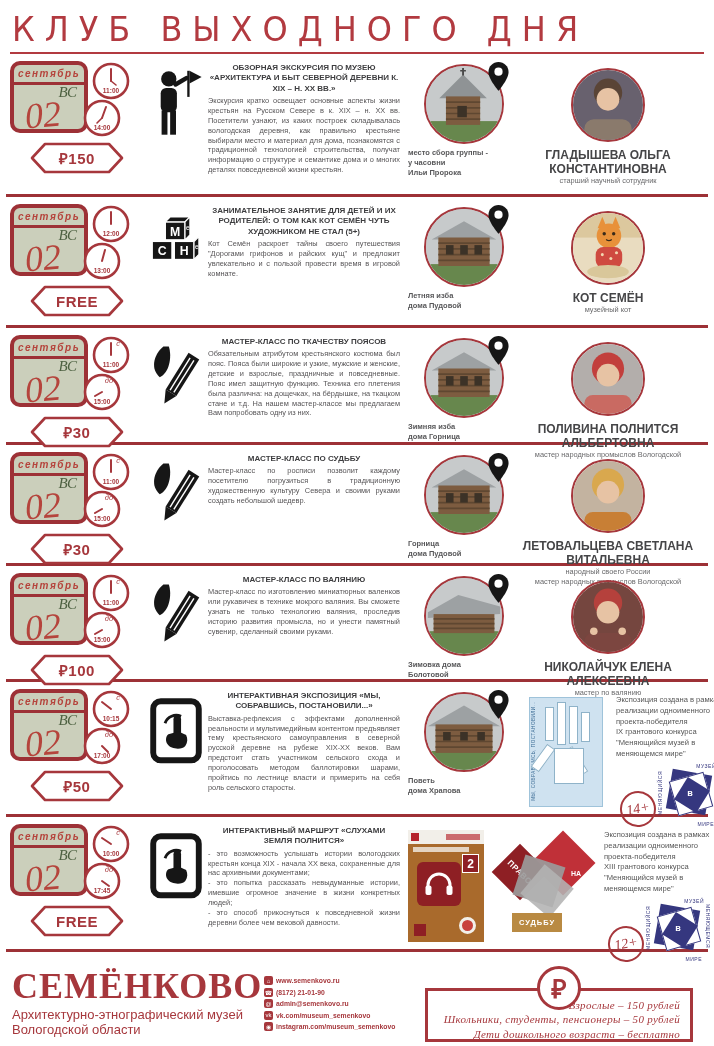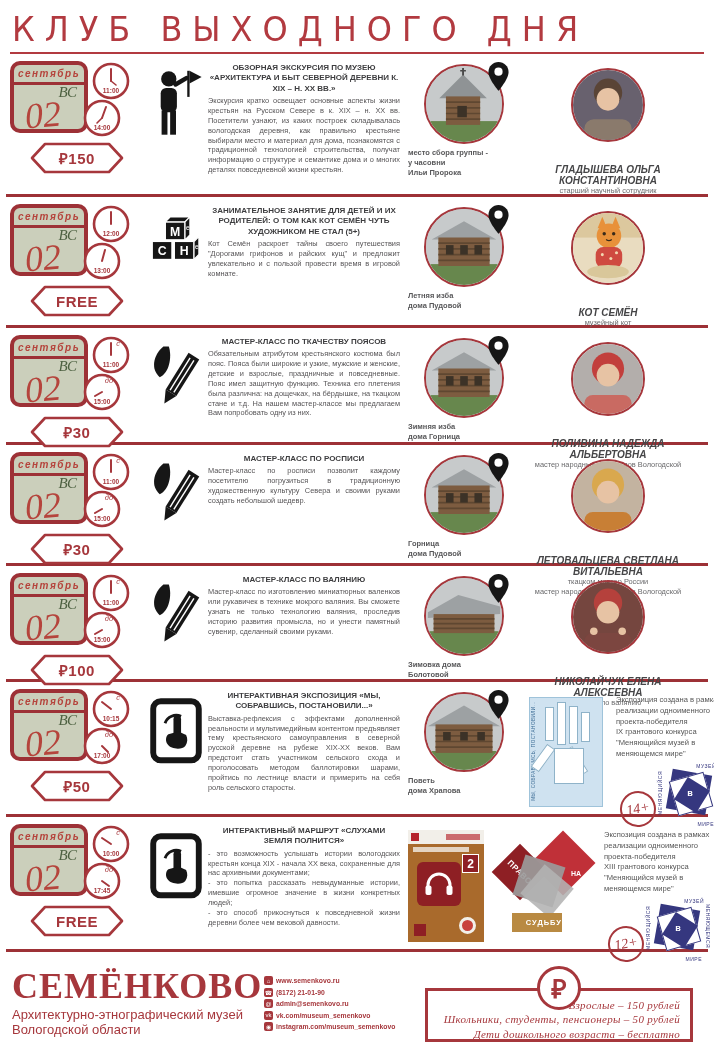--- a/index.html
+++ b/index.html
@@ -41,21 +41,21 @@
   .ev-desc  { font-size:7.4px; color:#565456; text-align:justify; line-height:1.33; white-space:pre-line; }
   .col-photo { flex:0 0 112px; text-align:left; padding-top:3px; }
   .photo-wrap { position:relative; width:96px; margin:0 auto; }
   .photo { width:80px; height:80px; border-radius:50%; border:2px solid #a6373c; overflow:hidden; margin:0 auto; background:#cfd2d3; }
   .photo svg { display:block; width:100%; height:100%; }
   .pin { position:absolute; top:-3px; right:2px; width:23px; }
   .photo-cap { margin-top:4px; font-size:7.5px; font-weight:bold; color:#58585a; line-height:1.3; white-space:pre-line; }
   .col-person { flex:1; text-align:center; padding-top:7px; }
   .avatar { width:74px; height:74px; border-radius:50%; border:2px solid #a6373c; overflow:hidden; margin:0 auto; }
   .avatar svg { display:block; width:100%; height:100%; }
-  .p-name { margin-top:22px; font-size:10px; font-weight:bold; color:#454547;font-style:italic; }
+  .p-name { margin-top:6px; font-size:12px; font-weight:bold; color:#454547; }
   .p-role { font-size:7.4px; color:#69696b; line-height:1.4; }
   
   .col-poster { flex:0 0 92px; padding-top:8px; display:flex; justify-content:center; }
   .col-grant { flex:1; padding:6px 4px 0 4px; }
   .grant-text { font-size:7.6px; color:#555; line-height:1.42; white-space:pre-line; }
   .grant-bottom { display:flex; justify-content:space-between; align-items:flex-end; margin-top:1px; padding:0 4px; }
   .age-badge { width:36px; height:36px; border:2.5px solid #a6373c; border-radius:50%; display:flex; align-items:center;
     justify-content:center; color:#a6373c; font-size:14px; font-style:italic; font-family:"Liberation Serif", serif;
     transform:rotate(-10deg); }
   .mml { width:68px; height:66px; position:relative; }
@@ -87,21 +87,21 @@
   .ap-main{position:absolute;left:9px;top:32px;width:44px;height:44px;background:#8e1f24;border-radius:6px;display:flex;align-items:center;justify-content:center;}
   .ap-num{position:absolute;right:5px;top:24px;width:17px;height:19px;background:#8e1f24;border:1.5px solid #fff;color:#fff;font-weight:bold;font-size:12px;display:flex;align-items:center;justify-content:center;}
   .ap-foot-l{position:absolute;left:6px;bottom:6px;width:12px;height:12px;background:#8e1f24;}
   .ap-foot-r{position:absolute;right:8px;bottom:8px;width:17px;height:17px;border-radius:50%;background:#c8413d;border:3px solid #f2efe9;}
   .diamond-poster{width:92px;height:92px;position:relative;margin-top:10px;}
   .dp-red{position:absolute;right:2px;top:0;width:46px;height:46px;background:#c03038;transform:rotate(45deg);}
   .dp-darkred{position:absolute;left:4px;top:12px;width:40px;height:40px;background:#8e1f24;transform:rotate(45deg);display:flex;align-items:center;justify-content:center;color:#fff;font-size:8px;font-weight:bold;letter-spacing:.5px;}
   .dp-gray1{position:absolute;left:22px;top:20px;width:42px;height:42px;background:#9b9b9b;opacity:.92;transform:rotate(18deg);}
   .dp-gray2{position:absolute;left:32px;top:32px;width:38px;height:38px;background:#b3b3b3;opacity:.88;transform:rotate(40deg);}
   .dp-na{position:absolute;right:7px;top:30px;color:#fff;font-size:7px;font-weight:bold;z-index:2;}
-  .dp-tan{position:absolute;left:16px;bottom:0;width:50px;height:19px;background:#b98a42;display:flex;align-items:center;justify-content:flex-end;color:#fff;font-size:7.5px;font-weight:bold;letter-spacing:1px;z-index:2;margin-top:36px;}
+  .dp-tan{position:absolute;left:16px;bottom:0;width:50px;height:19px;background:#b98a42;display:flex;align-items:center;justify-content:center;color:#fff;font-size:7.5px;font-weight:bold;letter-spacing:1px;z-index:2;margin-top:36px;}
   
   .footer { display:flex; padding:16px 12px 0 12px; }
   .f-left { width:252px; }
   .f-logo { font-family:"Liberation Serif", serif; font-weight:bold; font-size:36px; color:#a6373c; line-height:1; letter-spacing:1px; }
   .f-sub  { font-size:13px; color:#a6373c; margin-top:3px; }
   .f-contacts { width:152px; padding-top:8px; }
   .fc-row { display:flex; align-items:center; gap:3px; margin-bottom:2.5px; }
   .fc-icon { width:9px; height:9px; background:#a6373c; border-radius:2px; color:#fff; font-size:6px;
     display:flex; align-items:center; justify-content:center; flex:0 0 9px; overflow:hidden; }
   .fc-text { font-size:6.8px; font-weight:bold; color:#a6373c; white-space:nowrap; }
@@ -386,21 +386,21 @@
   </div>
   <div class="col-person">
     <div class="avatar">
       <svg viewBox="0 0 74 74">
           <rect width="74" height="74" fill="#b3aeab"></rect>
           <circle cx="37" cy="26" r="17" fill="#c23f3c"></circle>
           <circle cx="37" cy="33" r="12" fill="#e7c3a4"></circle>
           <rect x="12" y="54" width="50" height="20" rx="9" fill="#c96a62"></rect>
         </svg>
     </div>
-    <div class="p-name">ПОЛИВИНА НАДЕЖДА АЛЬБЕРТОВНА</div>
+    <div class="p-name">ПОЛИВИНА ПОЛНИТСЯ АЛЬБЕРТОВНА</div>
     <div class="p-role">мастер народных промыслов Вологодской области</div>
   </div>
 </div>
 <div class="sep"></div>
 
 <div class="row r4">
   <div class="col-left">
     <div class="left-top">
       <div class="calendar">
         <div class="cal-month">сентябрь</div>
@@ -434,21 +434,21 @@
         <path d="M16 4 C4 14 2 30 12 38 C22 34 26 16 22 4 Z" fill="#161616"></path>
         <g transform="rotate(32 34 40)">
           <rect x="27" y="10" width="14" height="48" fill="#161616"></rect>
           <polygon points="27,58 41,58 34,72" fill="#161616"></polygon>
           <line x1="31.5" y1="14" x2="31.5" y2="56" stroke="#fff" stroke-width="1.6"></line>
           <line x1="36.5" y1="14" x2="36.5" y2="56" stroke="#fff" stroke-width="1.6"></line>
         </g>
       </svg>
   </div>
   <div class="col-text">
-    <div class="ev-title">МАСТЕР-КЛАСС ПО РОСПИСИ</div>
+    <div class="ev-title">МАСТЕР-КЛАСС ПО СУДЬБУ</div>
     <div class="ev-desc">Мастер-класс по росписи позволит каждому посетителю погрузиться в традиционную художественную культуру Севера и своими руками создать небольшой шедевр.</div>
   </div>
   <div class="col-photo">
     <div class="photo-wrap">
       <div class="photo">
         <svg viewBox="0 0 80 80">
             <rect width="80" height="80" fill="#c7cacb"></rect>
             <rect y="58" width="80" height="22" fill="#67874d"></rect>
             <polygon points="6,32 40,13 74,32" fill="#9da1a3"></polygon>
             <rect x="13" y="30" width="54" height="30" fill="#7d5c40"></rect>
@@ -474,21 +474,21 @@
   <div class="col-person">
     <div class="avatar">
       <svg viewBox="0 0 74 74">
           <rect width="74" height="74" fill="#c3b3a0"></rect>
           <circle cx="37" cy="25" r="17" fill="#d9a84e"></circle>
           <circle cx="37" cy="33" r="12" fill="#e7c3a4"></circle>
           <rect x="12" y="54" width="50" height="20" rx="9" fill="#c87f35"></rect>
         </svg>
     </div>
     <div class="p-name">ЛЕТОВАЛЬЦЕВА СВЕТЛАНА ВИТАЛЬЕВНА</div>
-    <div class="p-role">ткацком мастер России</div>
+    <div class="p-role">народный своего России</div>
     <div class="p-role">мастер народных промыслов Вологодской области</div>
   </div>
 </div>
 <div class="sep"></div>
 
 <div class="row r5">
   <div class="col-left">
     <div class="left-top">
       <div class="calendar">
         <div class="cal-month">сентябрь</div>

